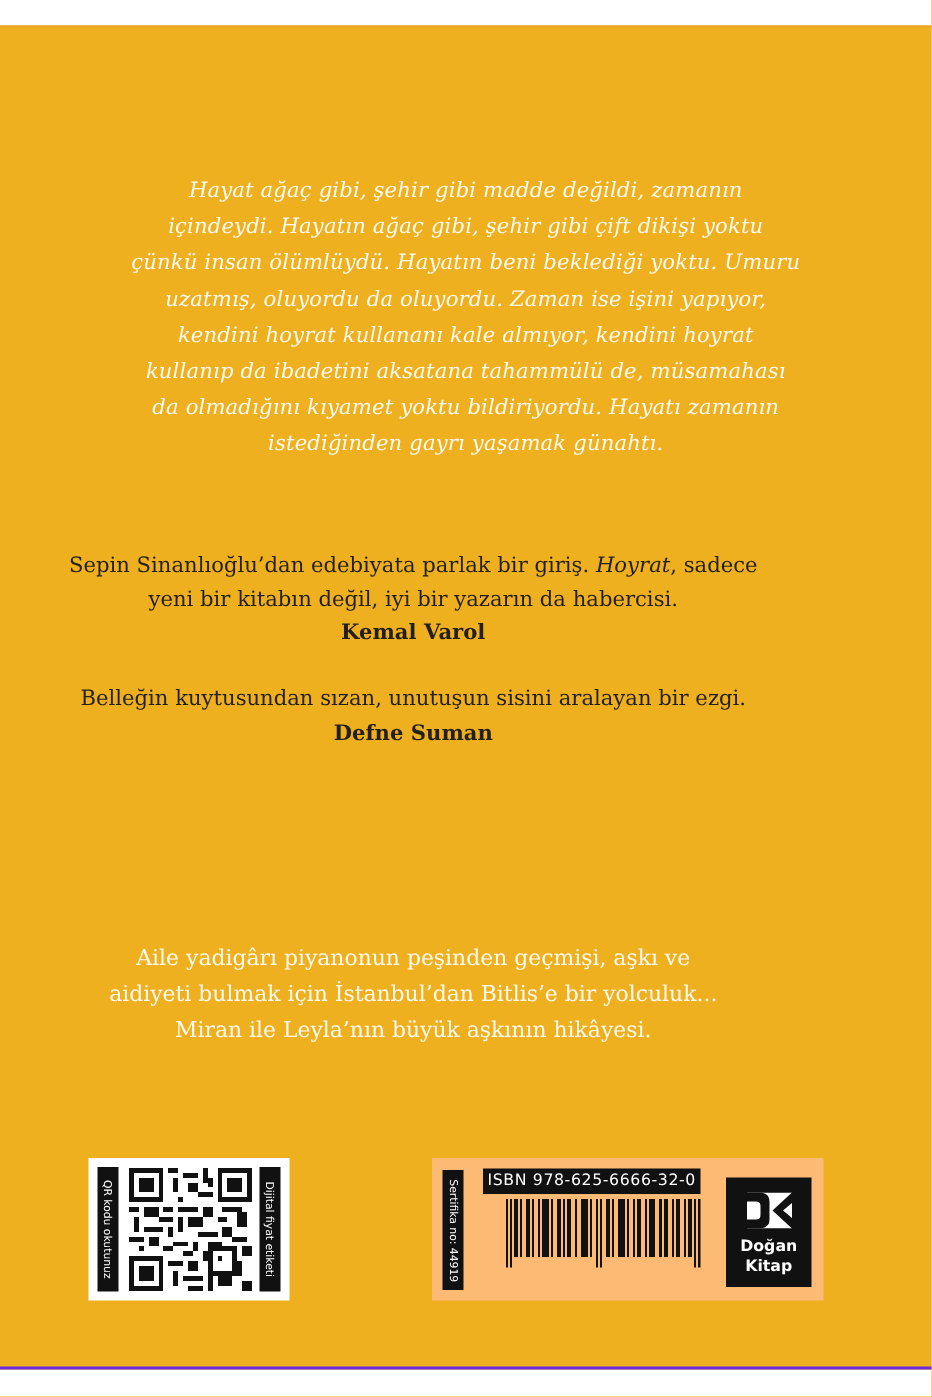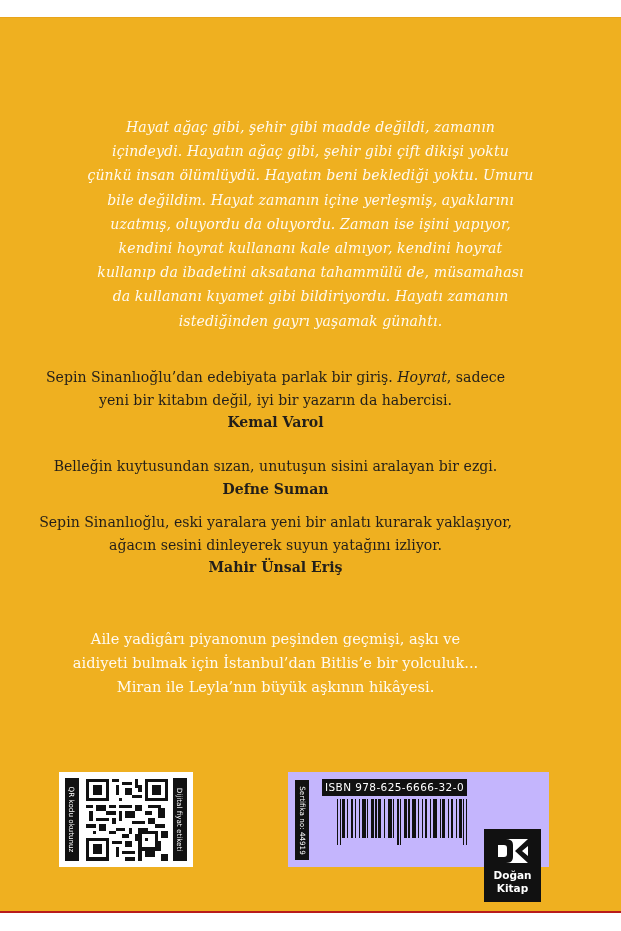--- a/index.html
+++ b/index.html
@@ -5,21 +5,21 @@
     html, body { margin: 0; padding: 0; }
     body {
       width: 621px; height: 931px; background: #ffffff;
       position: relative; overflow: hidden;
       font-family: "DejaVu Serif", "Liberation Serif", serif;
     }
     .cover {
       position: absolute; left: 0; top: 17px; width: 621px; height: 896px;
       background: #efb020;
       border-top: 1px solid #e9a41a;
-      border-bottom: 2px solid #b91c1c;
+      border-bottom: 2px solid #6d28d9;
       box-sizing: border-box;
     }
     .block { position: absolute; left: 0; width: 551px; text-align: center; }
     .excerpt {
       top: 97px; left: 70px; width: 481px;
       color: #fffaf0; font-style: italic; font-size: 14.1px; line-height: 24.2px;
       letter-spacing: 0.1px;
     }
     .excerpt .line { display: block; white-space: nowrap; }
     .review { color: #231f1a; font-size: 14.1px; line-height: 22.5px; }
@@ -48,21 +48,21 @@
     .vlabel span { display: block; white-space: nowrap; transform: rotate(90deg); }
     .qr-label-left { left: 6px; }
     .qr-label-right { left: 114px; }
     .qr-code {
       position: absolute; left: 27px; top: 6px; width: 82px; height: 83px;
     }
 
     
     .isbn-box {
       position: absolute; left: 288px; top: 754px; width: 261px; height: 95px;
-      background: #c4b5fd;
+      background: #fdba74;
     }
     .cert-label { left: 7px; top: 8px; height: 80px; }
     .isbn-text {
       position: absolute; left: 34px; top: 7px; width: 145px; height: 17px;
       background: #111111; color: #ffffff;
       font-family: "DejaVu Sans", "Liberation Sans", sans-serif;
       font-size: 10.5px; line-height: 17px; text-align: center; letter-spacing: 0.4px;
     }
     .barcode {
       position: absolute; left: 49px; top: 27px; width: 130px; height: 46px;
@@ -71,62 +71,56 @@
       position: absolute; left: 34px; top: 70px; width: 150px;
       font-family: "DejaVu Sans", "Liberation Sans", sans-serif;
       font-size: 16.5px; line-height: 18px; color: #111111; letter-spacing: 1px;
       white-space: nowrap;
     }
     .barcode-digits .first { margin-right: 6px; }
     .publisher-logo {
       position: absolute; left: 196px; top: 13px; width: 57px; height: 73px;
       background: #111111; color: #ffffff;
       font-family: "DejaVu Sans", "Liberation Sans", sans-serif;
-      font-weight: bold; text-align: center; margin-top: 44px;
+      font-weight: bold; text-align: center;
     }
     .dk-mark { position: absolute; left: 14px; top: 10px; width: 30px; height: 24px; }
     .publisher-name {
       position: absolute; left: 0; top: 40px; width: 57px;
       font-size: 10.5px; line-height: 13px;
     }
     .publisher-name span { display: block; }
   </style>
 </head>
 <body>
 
 <div class="cover">
 
   <div class="block excerpt">
     <span class="line">Hayat ağaç gibi, şehir gibi madde değildi, zamanın</span>
     <span class="line">içindeydi. Hayatın ağaç gibi, şehir gibi çift dikişi yoktu</span>
     <span class="line">çünkü insan ölümlüydü. Hayatın beni beklediği yoktu. Umuru</span>
-    <span class="line">bile değildim. Hayat zamanın içine yerleşmiş, ayaklarını</span>
     <span class="line">uzatmış, oluyordu da oluyordu. Zaman ise işini yapıyor,</span>
     <span class="line">kendini hoyrat kullananı kale almıyor, kendini hoyrat</span>
     <span class="line">kullanıp da ibadetini aksatana tahammülü de, müsamahası</span>
-    <span class="line">da kullananı kıyamet gibi bildiriyordu. Hayatı zamanın</span>
+    <span class="line">da olmadığını kıyamet yoktu bildiriyordu. Hayatı zamanın</span>
     <span class="line">istediğinden gayrı yaşamak günahtı.</span>
   </div>
 
   <div class="block review r1">
     <span class="line"><span>Sepin Sinanlıoğlu’dan edebiyata parlak bir giriş. </span><em>Hoyrat</em><span>, sadece</span></span>
     <span class="line">yeni bir kitabın değil, iyi bir yazarın da habercisi.</span>
     <span class="author">Kemal Varol</span>
   </div>
 
   <div class="block review r2">
     <span class="line">Belleğin kuytusundan sızan, unutuşun sisini aralayan bir ezgi.</span>
     <span class="author">Defne Suman</span>
   </div>
 
-  <div class="block review r3">
-    <span class="line">Sepin Sinanlıoğlu, eski yaralara yeni bir anlatı kurarak yaklaşıyor,</span>
-    <span class="line">ağacın sesini dinleyerek suyun yatağını izliyor.</span>
-    <span class="author">Mahir Ünsal Eriş</span>
-  </div>
 
   <div class="block blurb">
     <span class="line">Aile yadigârı piyanonun peşinden geçmişi, aşkı ve</span>
     <span class="line">aidiyeti bulmak için İstanbul’dan Bitlis’e bir yolculuk...</span>
     <span class="line">Miran ile Leyla’nın büyük aşkının hikâyesi.</span>
   </div>
 
   <div class="qr-box">
     <div class="vlabel qr-label-left">
       <span>QR kodu okutunuz</span>

